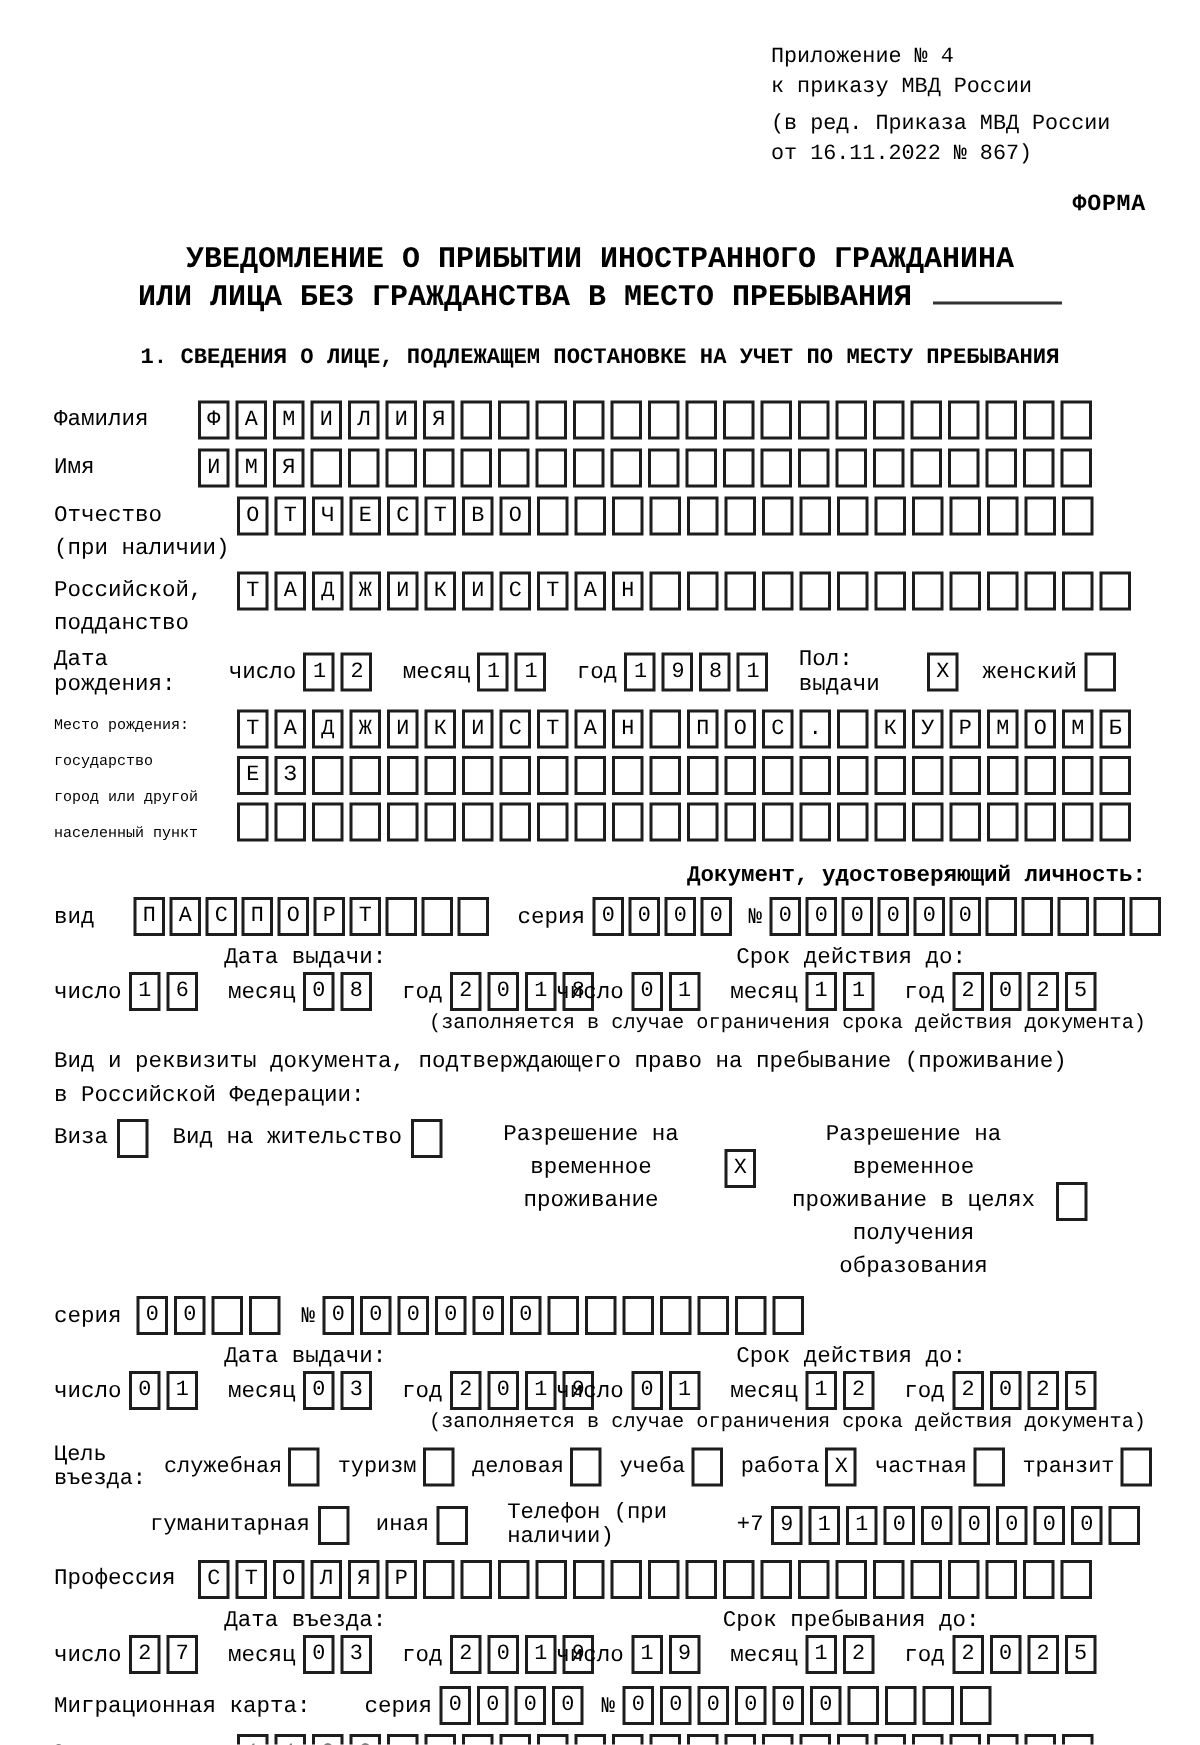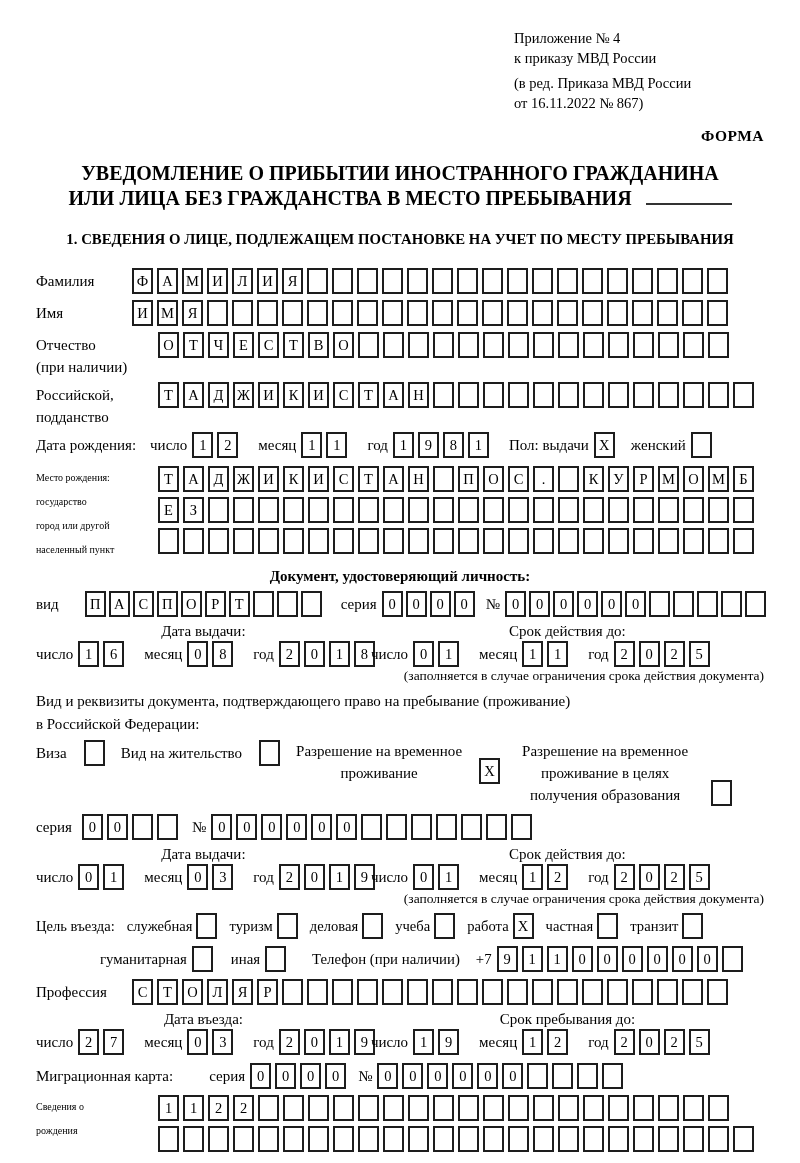--- a/index.html
+++ b/index.html
@@ -2,21 +2,21 @@
 <html><head>
 <meta charset="utf-8">
 <style>
   * { margin:0; padding:0; box-sizing:border-box; }
   html,body { width:800px; height:1163px; }
   body {
     background:#ffffff; color:#000;
     font-family:"Liberation Serif","DejaVu Serif",serif;
     font-size:15px; overflow:hidden;
   }
-  .page { width:800px; height:1091px; padding:28px 36px 0 36px; }
+  .page { width:800px; height:1091px; padding:28px 36px 0 36px;font-family:Liberation Mono, monospace; }
 
   
   .appendix { margin-left:auto; width:250px; font-size:14.5px; line-height:20px; }
   .appendix .gap { height:5px; }
   .forma { text-align:right; font-weight:bold; font-size:15.5px; margin-top:14px; letter-spacing:.5px; }
   .title { text-align:center; font-weight:bold; font-size:20px; line-height:25px; margin-top:16px; }
   .blank-line { display:inline-block; width:86px; border-bottom:2px solid #333; margin-left:14px; vertical-align:baseline; }
   .sec1 { text-align:center; font-weight:bold; font-size:14.8px; margin-top:20px; margin-bottom:20px; }
 
   
@@ -39,38 +39,38 @@
   .dates .half-l { width:46%; } .dates .half-r { width:54%; }
   .dates-title { text-align:center; font-size:15px; margin-bottom:1px; }
   .dline { display:flex; align-items:center; }
   .dlbl { margin-right:5px; font-size:15px; }
   .grp { display:flex; margin-right:16px; }
   .note { text-align:right; font-size:13.5px; white-space:nowrap; margin-top:1px; margin-bottom:6px; }
 
   
   .intro { font-size:15px; line-height:23px; }
   .opts { display:flex; align-items:flex-start; margin-top:4px; margin-bottom:8px; }
-  .opt { display:flex; align-items:flex-end; margin-right:12px;gap:11px; }
+  .opt { display:flex; align-items:center; margin-right:12px; }
   .olbl { line-height:26px; margin-right:6px; }
   .olbl.c2 { width:166px; text-align:center; line-height:22px; }
   .olbl.c3 { width:178px; text-align:center; line-height:22px; }
 
   
   .purpose { display:flex; align-items:center; font-size:14.6px; margin-bottom:7px; }
   .purpose .plbl { margin:0 4px 0 8px; }
   .purpose .plbl:first-child { margin-left:0; }
   .phone-row { display:flex; align-items:center; margin-bottom:7px; padding-left:64px; }
   .phone-row .plbl { margin-right:5px; font-size:14.8px; }
 
   
   .ml-block { display:flex; margin-bottom:6px; }
   .ml-labels { width:122px; flex:0 0 auto; font-size:10px; line-height:24px; }
   .ml-rows .boxes { display:flex; margin-bottom:5px; }
 
-  .doc-title { text-align:center; font-weight:bold; font-size:15px; margin:2px 0 6px 0; }
+  .doc-title { text-align:right; font-weight:bold; font-size:15px; margin:2px 0 6px 0; }
 </style>
 </head>
 <body>
 
 <div class="page">
 
   <div class="appendix">
     <div>Приложение № 4</div>
     <div>к приказу МВД России</div>
     <div class="gap"></div>

